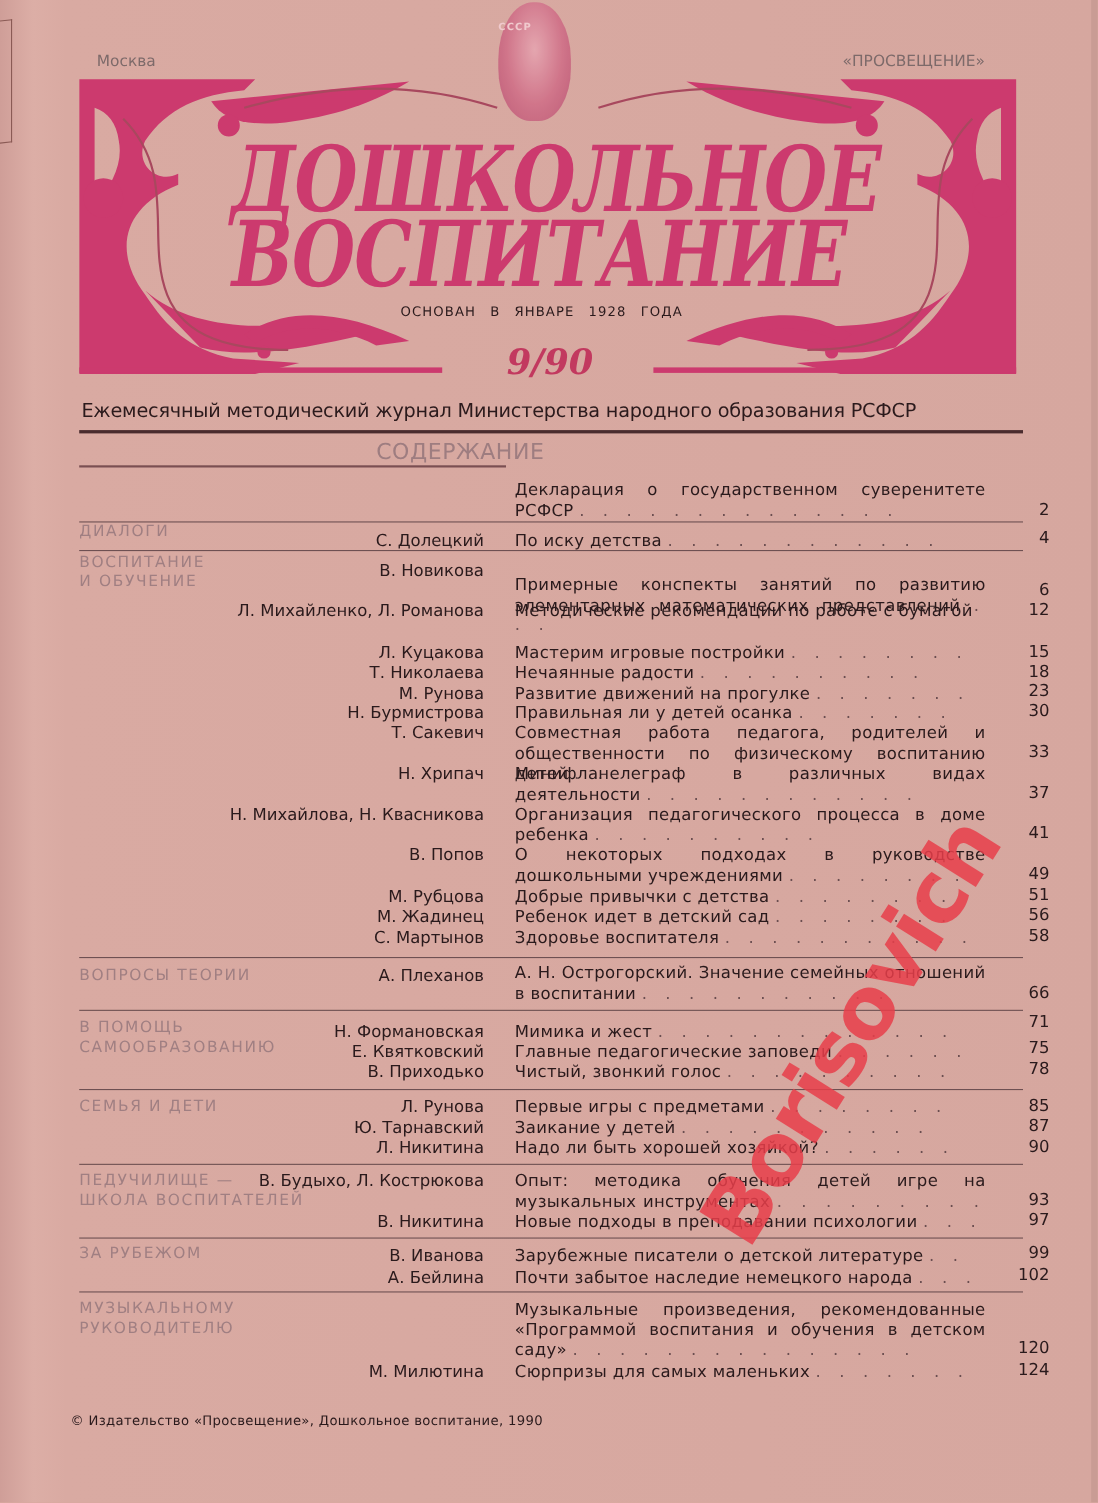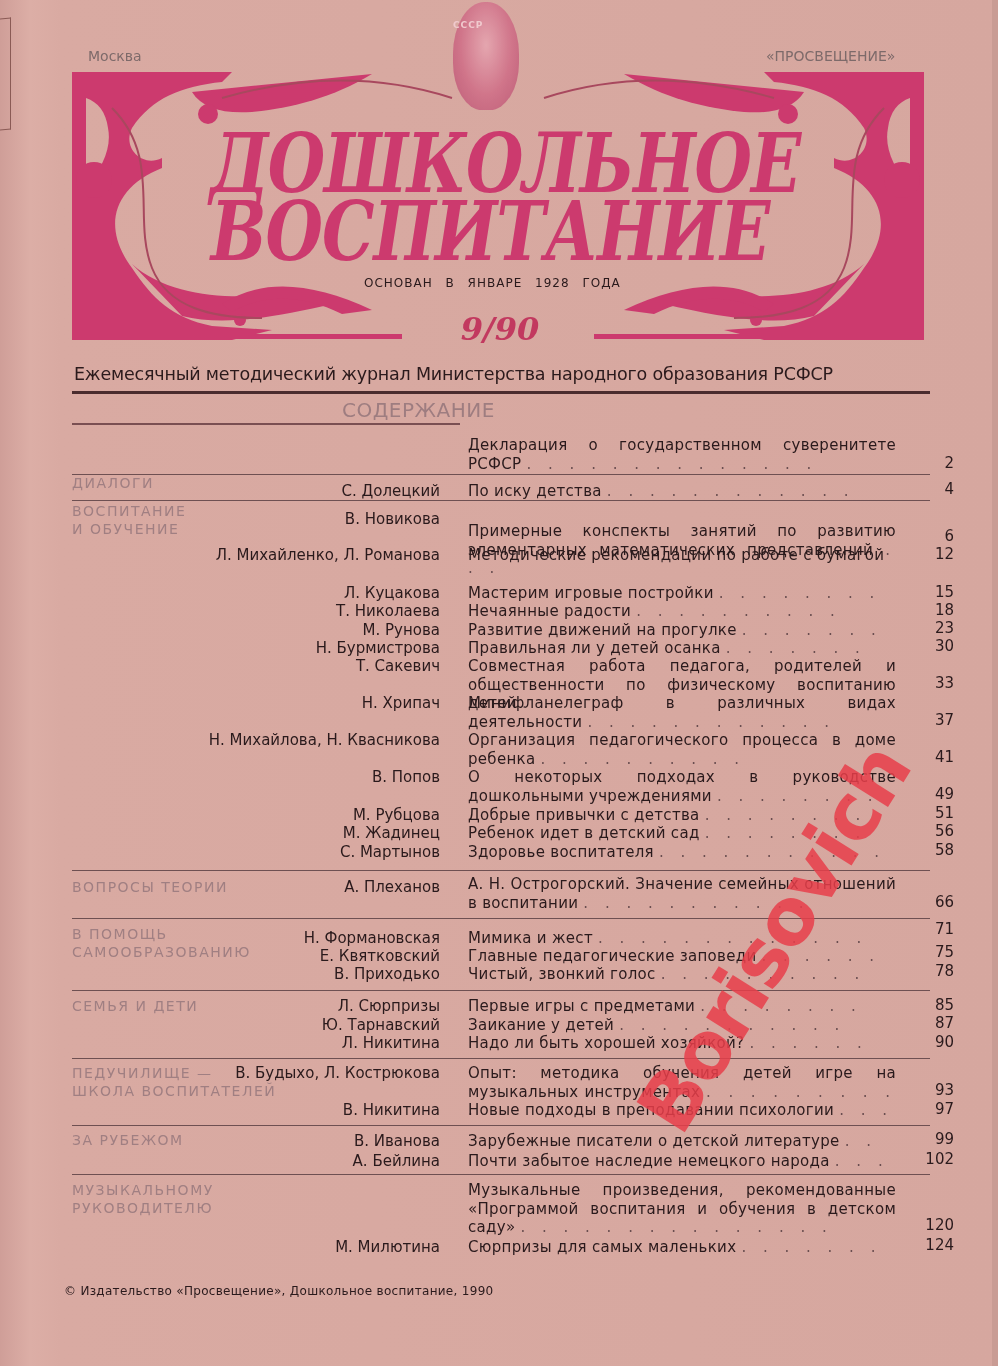--- a/index.html
+++ b/index.html
@@ -242,21 +242,21 @@
     <div class="author" style="top:947px">Е. Квятковский</div>
     <div class="article" style="top:947px"><span>Главные педагогические заповеди</span> <span class="dots">. . . . . .</span></div>
     <div class="page-num" style="top:943px">75</div>
 
     <div class="author" style="top:965px">В. Приходько</div>
     <div class="article" style="top:965px"><span>Чистый, звонкий голос</span> <span class="dots">. . . . . . . . . .</span></div>
     <div class="page-num" style="top:962px">78</div>
     <div class="sep" style="top:990px"></div>
 
     <div class="section-label" style="top:997px">СЕМЬЯ И ДЕТИ</div>
-    <div class="author" style="top:997px">Л. Сюрпризы</div>
+    <div class="author" style="top:997px">Л. Рунова</div>
     <div class="article" style="top:997px"><span>Первые игры с предметами</span> <span class="dots">. . . . . . . .</span></div>
     <div class="page-num" style="top:996px">85</div>
 
     <div class="author" style="top:1016px">Ю. Тарнавский</div>
     <div class="article" style="top:1016px"><span>Заикание у детей</span> <span class="dots">. . . . . . . . . . .</span></div>
     <div class="page-num" style="top:1014px">87</div>
 
     <div class="author" style="top:1034px">Л. Никитина</div>
     <div class="article" style="top:1034px"><span>Надо ли быть хорошей хозяйкой?</span> <span class="dots">. . . . . .</span></div>
     <div class="page-num" style="top:1033px">90</div>

